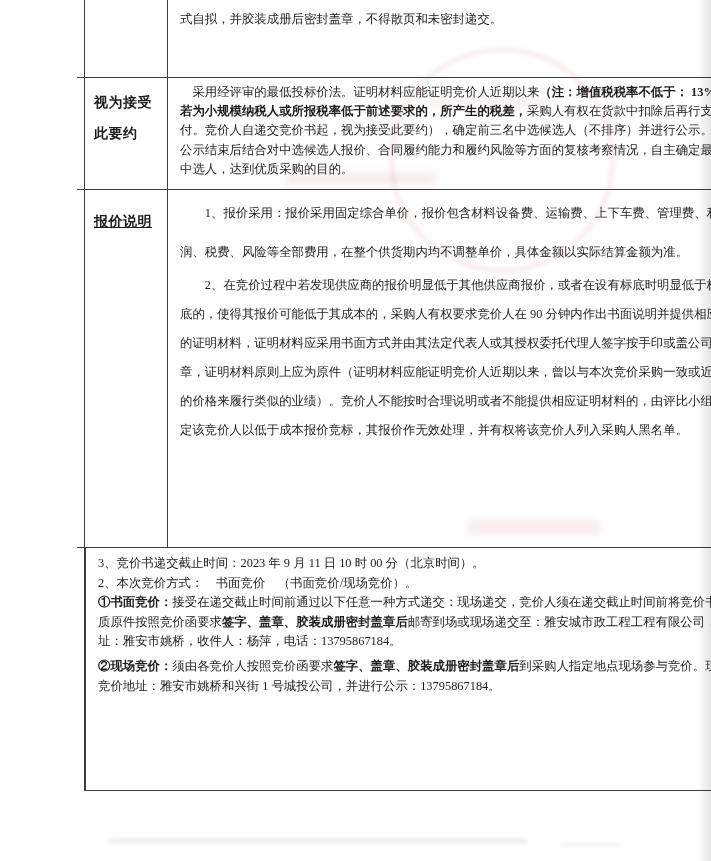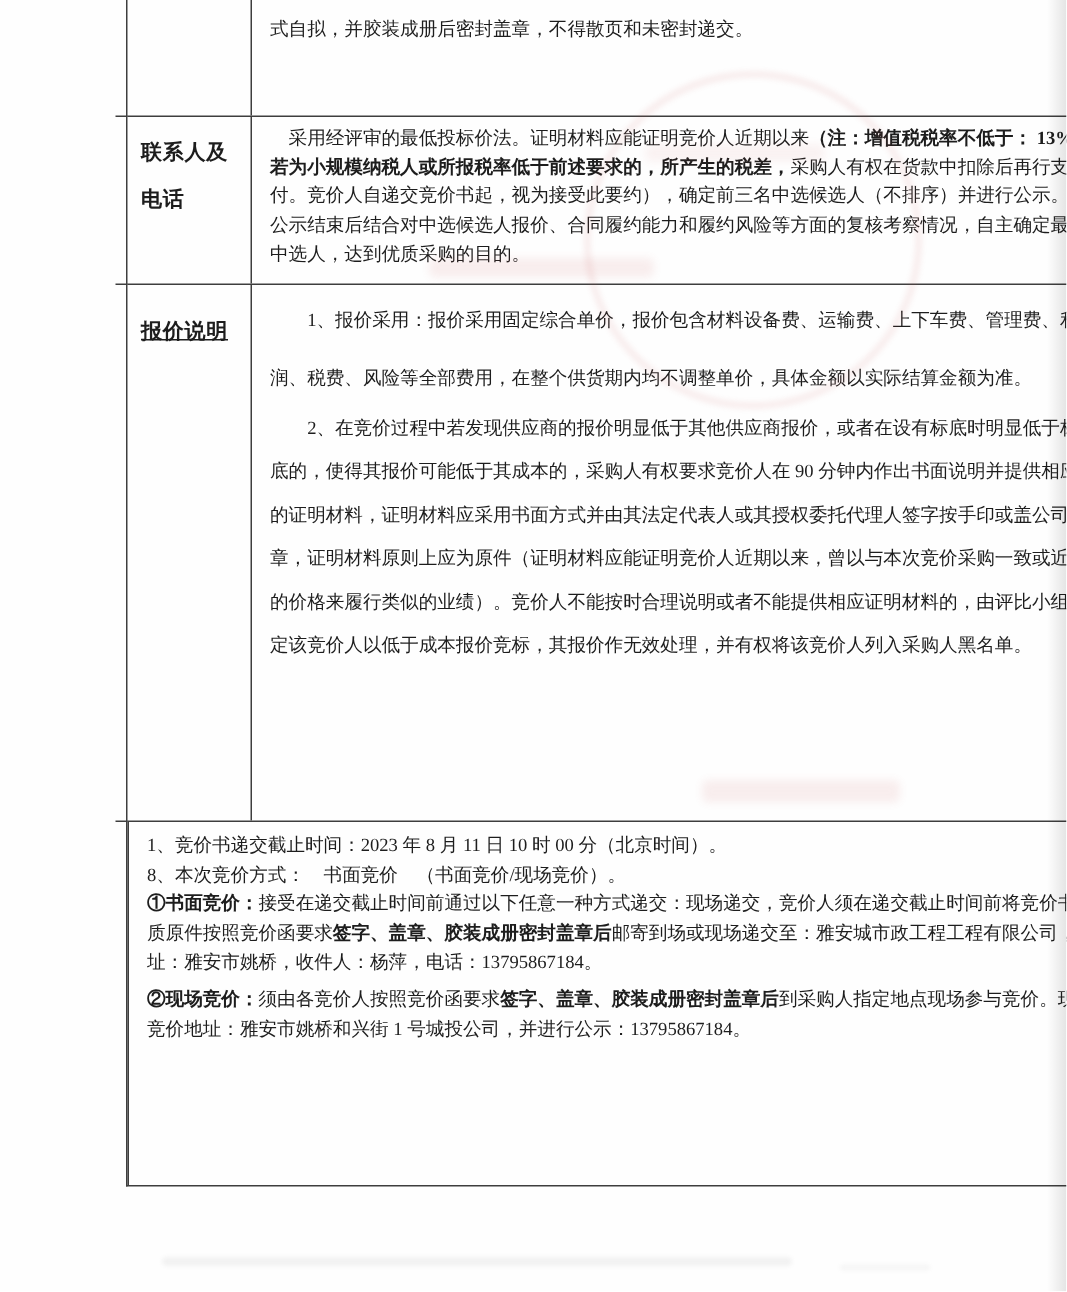--- a/index.html
+++ b/index.html
@@ -89,36 +89,36 @@
 
 <div class="page">
   <div class="terms-table">
       <div class="trow row-continuation">
         <div class="lcell"></div>
         <div class="ccell">
           <p class="para"><span class="">式自拟，并胶装成册后密封盖章，不得散页和未密封递交。</span></p>
         </div>
       </div>
       <div class="trow row-selection-method">
-        <div class="lcell">联系人及电话</div>
+        <div class="lcell">视为接受此要约</div>
         <div class="ccell">
           <p class="para indent1"><span class="">采用经评审的最低投标价法。证明材料应能证明竞价人近期以来</span><span class="b ">（注：增值税税率不低于：</span><span class="b u"> 13%</span><span class="b ">，若为小规模纳税人或所报税率低于前述要求的，所产生的税差，</span><span class="">采购人有权在货款中扣除后再行支付。竞价人自递交竞价书起，视为接受此要约），确定前三名中选候选人（不排序）并进行公示。在公示结束后结合对中选候选人报价、合同履约能力和履约风险等方面的复核考察情况，自主确定最终中选人，达到优质采购的目的。</span></p>
         </div>
       </div>
       <div class="trow row-quote-notes">
         <div class="lcell">报价说明</div>
         <div class="ccell">
           <p class="para indent2"><span class="">1、报价采用：报价采用固定综合单价，报价包含材料设备费、运输费、上下车费、管理费、利润、税费、风险等全部费用，在整个供货期内均不调整单价，具体金额以实际结算金额为准。</span></p>
           <p class="para indent2"><span class="">2、在竞价过程中若发现供应商的报价明显低于其他供应商报价，或者在设有标底时明显低于标底的，使得其报价可能低于其成本的，采购人有权要求竞价人在 90 分钟内作出书面说明并提供相应的证明材料，证明材料应采用书面方式并由其法定代表人或其授权委托代理人签字按手印或盖公司印章，证明材料原则上应为原件（证明材料应能证明竞价人近期以来，曾以与本次竞价采购一致或近似的价格来履行类似的业绩）。竞价人不能按时合理说明或者不能提供相应证明材料的，由评比小组认定该竞价人以低于成本报价竞标，其报价作无效处理，并有权将该竞价人列入采购人黑名单。</span></p>
         </div>
       </div>
       <div class="trow row-submission">
         <div class="ccell">
-          <p class="para"><span class="">1、竞价书递交截止时间：2023 年 8 月 11 日 10 时 00 分（北京时间）。</span></p>
-          <p class="para"><span class="">8、本次竞价方式：</span><span class="u">　书面竞价　</span><span class="">（书面竞价/现场竞价）。</span></p>
+          <p class="para"><span class="">3、竞价书递交截止时间：2023 年 9 月 11 日 10 时 00 分（北京时间）。</span></p>
+          <p class="para"><span class="">2、本次竞价方式：</span><span class="u">　书面竞价　</span><span class="">（书面竞价/现场竞价）。</span></p>
           <p class="para"><span class="b ">①书面竞价：</span><span class="">接受在递交截止时间前通过以下任意一种方式递交：</span><span class="u">现场递交</span><span class="">，竞价人须在递交截止时间前将竞价书纸质原件按照竞价函要求</span><span class="b ">签字、盖章、胶装成册密封盖章后</span><span class="">邮寄到场或现场递交至：雅安城市政工程工程有限公司，地址：</span><span class="u">雅安市姚桥</span><span class="">，收件人：</span><span class="u">杨萍</span><span class="">，电话：</span><span class="u">13795867184</span><span class="">。</span></p>
           <p class="para"><span class="b ">②现场竞价：</span><span class="">须由各竞价人按照竞价函要求</span><span class="b ">签字、盖章、胶装成册密封盖章后</span><span class="">到采购人指定地点现场参与竞价。现场竞价地址：</span><span class="u">雅安市姚桥和兴街 1 号城投公司</span><span class="">，并进行公示：</span><span class="u">13795867184</span><span class="">。</span></p>
         </div>
       </div>
     </div>
   <div class="stamp-ring"></div>
   <div class="stamp-smudge smudge-1"></div>
   <div class="stamp-smudge smudge-2"></div>
   <div class="stamp-smudge smudge-3"></div>
   <div class="scan-noise noise-1"></div>

